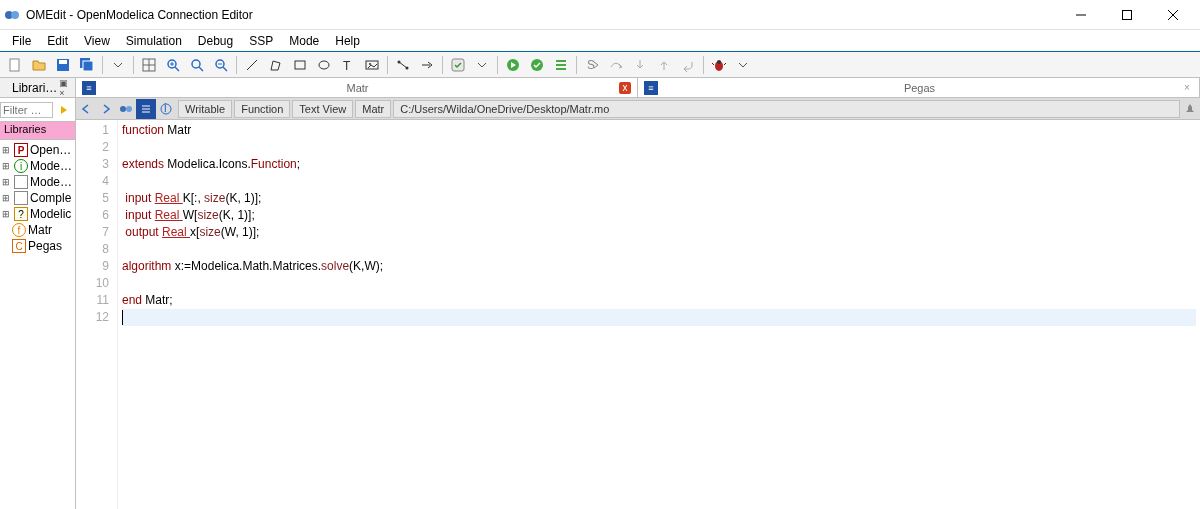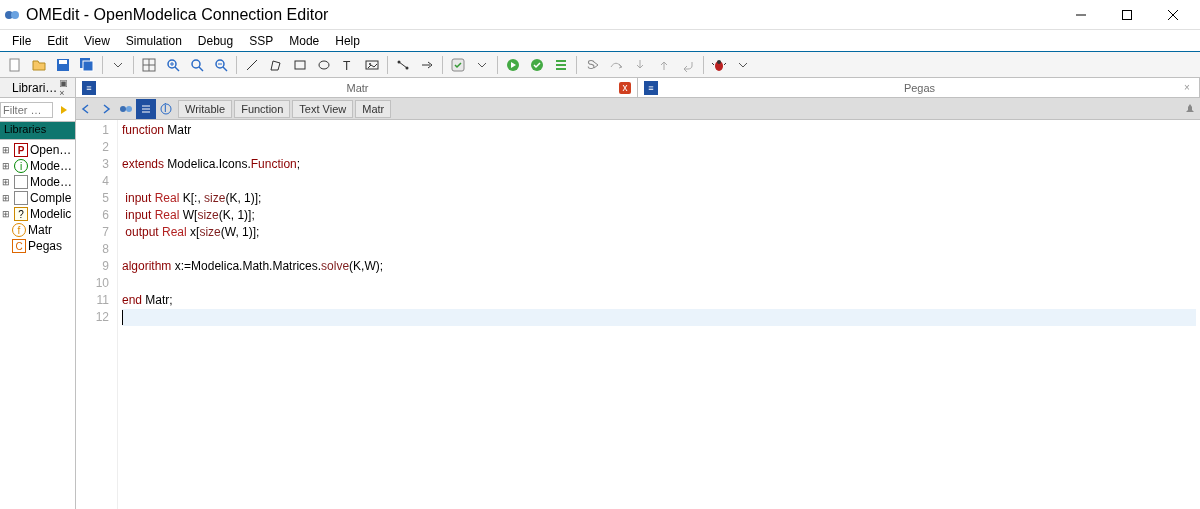--- a/index.html
+++ b/index.html
@@ -1,39 +1,39 @@
 <!DOCTYPE html>
 <html><head>
 <meta charset="utf-8">
 <style>
 * { margin: 0; padding: 0; box-sizing: border-box; font-family: "Segoe UI", Tahoma, sans-serif; font-size: 12px; }
 body { background: #fff; user-select: none; }
 
 .titlebar { height: 30px; display: flex; align-items: center; padding: 0 4px; border-bottom: 1px solid #e0e0e0; }
 .titlebar-icon { width: 16px; height: 16px; margin-right: 6px; }
-.titlebar-text { font-size: 16px; color: #000; flex: 1; }
+.titlebar-text { font-size: 12px; color: #000; flex: 1; }
 .winbtns { display: flex; gap: 0; }
 .winbtn { width: 46px; height: 30px; display: flex; align-items: center; justify-content: center; }
 .winbtn svg { width: 10px; height: 10px; }
 
 .menubar { height: 22px; display: flex; align-items: center; padding: 0 4px; border-bottom: 1px solid #0369a1; }
 .menubar span { padding: 2px 8px; font-size: 12px; color: #000; }
 
 .toolbar { height: 26px; display: flex; align-items: center; padding: 0 4px; gap: 2px; border-bottom: 1px solid #c0c0c0; background: #f5f5f5; }
 .tbtn { width: 22px; height: 22px; display: flex; align-items: center; justify-content: center; border: 1px solid transparent; }
 .tsep { width: 1px; height: 18px; background: #c0c0c0; margin: 0 2px; }
 
 .workarea { display: flex; height: calc(509px - 30px - 22px - 26px); }
 
 .sidebar { width: 76px; display: flex; flex-direction: column; border-right: 1px solid #c0c0c0; }
 .sb-header { height: 20px; padding: 2px 12px; background: #f0f0f0; border-bottom: 1px solid #c0c0c0; display: flex; align-items: center; gap: 2px; font-size: 11px; }
 .sb-filter { height: 24px; display: flex; align-items: center; border-bottom: 1px solid #c0c0c0; }
 .sb-filter input { flex: 1; min-width: 0; border: 1px solid #c0c0c0; padding: 1px 2px; font-size: 11px; color: #888; }
 .sb-expbtn { width: 22px; height: 22px; display: flex; align-items: center; justify-content: center; }
-.sb-section { height: 18px; padding: 1px 4px; background: #0f766e; border-bottom: 1px solid #c0c0c0; font-size: 11px; }
+.sb-section { height: 18px; padding: 1px 4px; background: #f9a8d4; border-bottom: 1px solid #c0c0c0; font-size: 11px; }
 .tree { flex: 1; overflow: hidden; padding-top: 2px; }
 .tree-item { height: 16px; display: flex; align-items: center; padding-left: 2px; gap: 2px; font-size: 11px; color: #000; white-space: nowrap; overflow: hidden; }
 .tree-item .ticon { width: 14px; height: 14px; flex-shrink: 0; display: flex; align-items: center; justify-content: center; font-size: 10px; }
 .tree-item.indent { padding-left: 12px; }
 
 .editorpane { flex: 1; display: flex; flex-direction: column; }
 .tabstrip { height: 20px; display: flex; border-bottom: 1px solid #c0c0c0; }
 .tab { flex: 1; display: flex; align-items: center; gap: 6px; padding: 0 6px; border-right: 1px solid #c0c0c0; background: #fff; position: relative; }
 .tab-icon { width: 14px; height: 14px; background: #1e4fa0; color: #fff; display: flex; align-items: center; justify-content: center; font-size: 9px; }
 .tab-label { flex: 1; text-align: center; font-size: 11px; color: #666; }
@@ -43,21 +43,21 @@
 .crumb-iconbtn { width: 20px; height: 20px; display: flex; align-items: center; justify-content: center; }
 .crumb-seg { padding: 2px 6px; font-size: 11px; background: #e8e8e8; border: 1px solid #c0c0c0; border-radius: 0; color: #333; margin-left: 2px; }
 .crumb-path { flex: 1; padding: 2px 6px; font-size: 11px; color: #333; background: #e8e8e8; border: 1px solid #c0c0c0; margin-left: 2px; white-space: nowrap; overflow: hidden; }
 .crumb-pin { width: 20px; height: 20px; display: flex; align-items: center; justify-content: center; margin-left: auto; }
 
 .code { flex: 1; display: flex; font-family: Consolas, "Courier New", monospace; font-size: 13px; line-height: 17px; overflow: hidden; position: relative; }
 .gutter { width: 42px; text-align: right; padding: 2px 8px 2px 2px; color: #aaa; background: #fff; border-right: 1px solid #eee; }
 .codelines { flex: 1; padding: 2px 4px; white-space: pre; color: #000; }
 .ln { height: 17px; }
 .kw { color: #8B0000; }
-.ty { color: #B22222; }
+.ty { color: #B22222; text-decoration: underline; }
 .fn { color: #7f1d1d; }
 .cursor-line { background: #eaf3fb; }
 .cursor { display: inline-block; width: 1px; height: 15px; background: #000; vertical-align: middle; }
 
 .ic-plus { width: 10px; height: 10px; font-size: 9px; color: #555; }
 .sqP { border: 1px solid #a00; color: #a00; font-weight: bold; width: 12px; height: 12px; font-size: 9px; display:flex; align-items:center; justify-content:center; }
 .sqI { border: 1px solid #080; color: #080; border-radius: 50%; width: 12px; height: 12px; font-size: 9px; display:flex; align-items:center; justify-content:center; }
 .sqE { border: 1px solid #888; width: 12px; height: 12px; }
 .sqQ { border: 1px solid #c80; background: #ffe; width: 12px; height: 12px; font-size: 8px; display:flex; align-items:center; justify-content:center; }
 .sqF { border: 1px solid #d80; color:#d80; border-radius:50%; width: 12px; height: 12px; font-size: 8px; display:flex; align-items:center; justify-content:center; }
@@ -382,20 +382,21 @@
       <div class="crumb-iconbtn">
           <svg width="14" height="14">
             <circle cx="7" cy="7" r="5" fill="none" stroke="#2a6bc7"></circle>
             <text x="5" y="10" font-size="8" fill="#2a6bc7">i</text>
           </svg>
         </div>
       <span class="crumb-seg">Writable</span>
       <span class="crumb-seg">Function</span>
       <span class="crumb-seg">Text View</span>
       <span class="crumb-seg">Matr</span>
+      <span class="crumb-path">C:/Users/Wilda/OneDrive/Desktop/Matr.mo</span>
       <div class="crumb-pin">
           <svg width="12" height="12">
             <path d="M6 1l2 3v3l2 2H2l2-2V4z" fill="#888"></path>
           </svg>
         </div>
     </div>
 
     <div class="code">
       <div class="gutter" id="gutter">
           <div class="ln">1</div>

